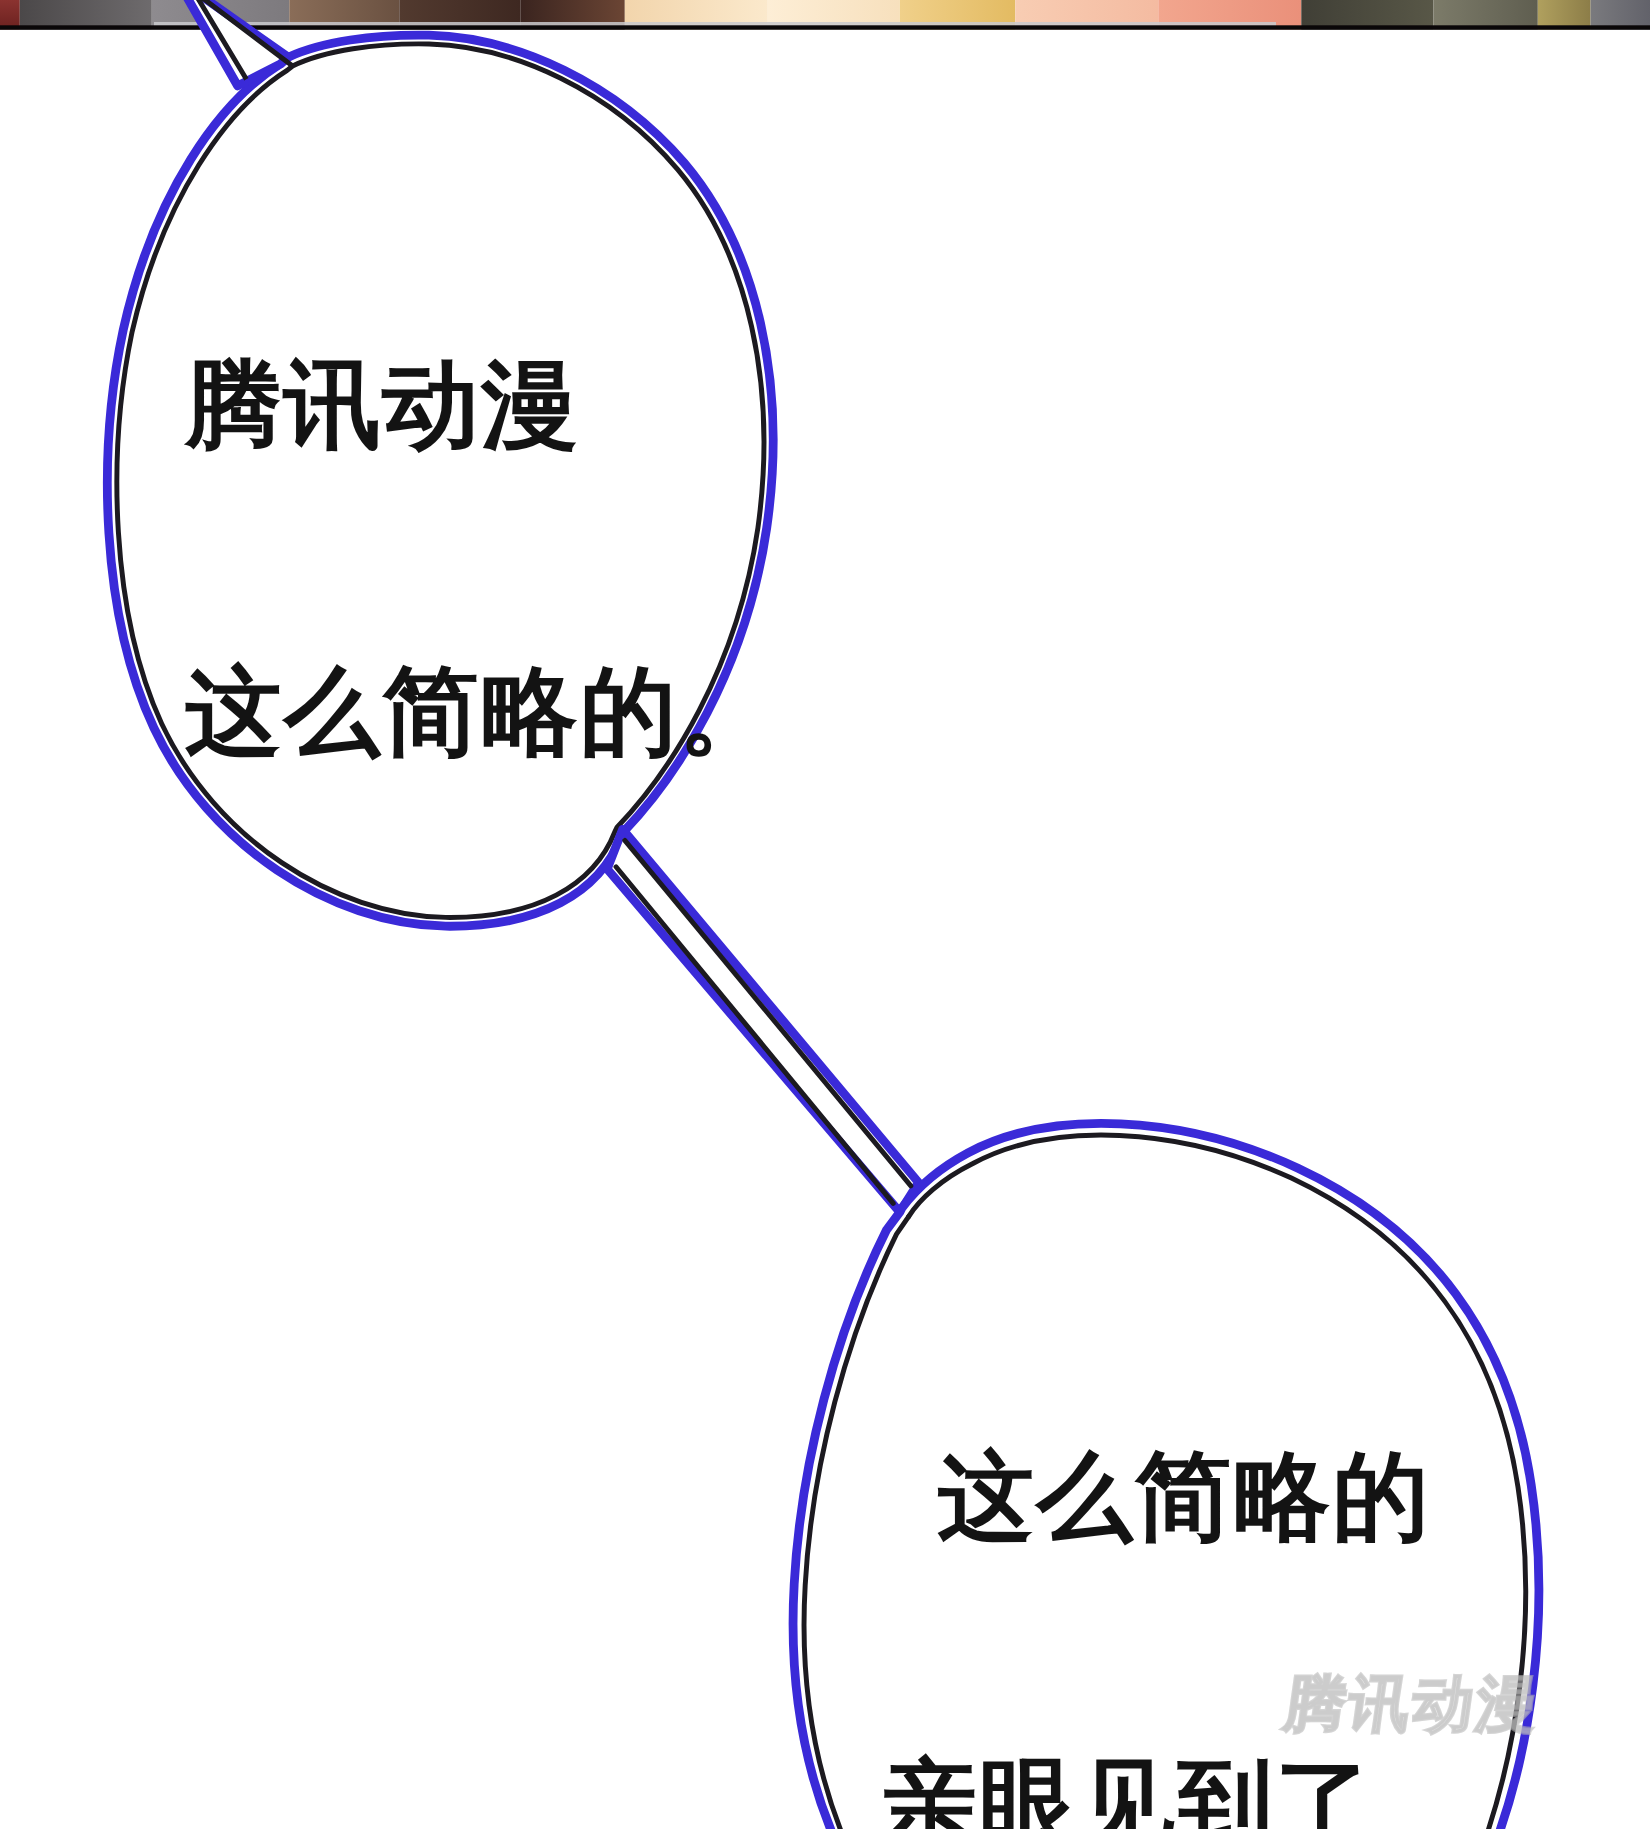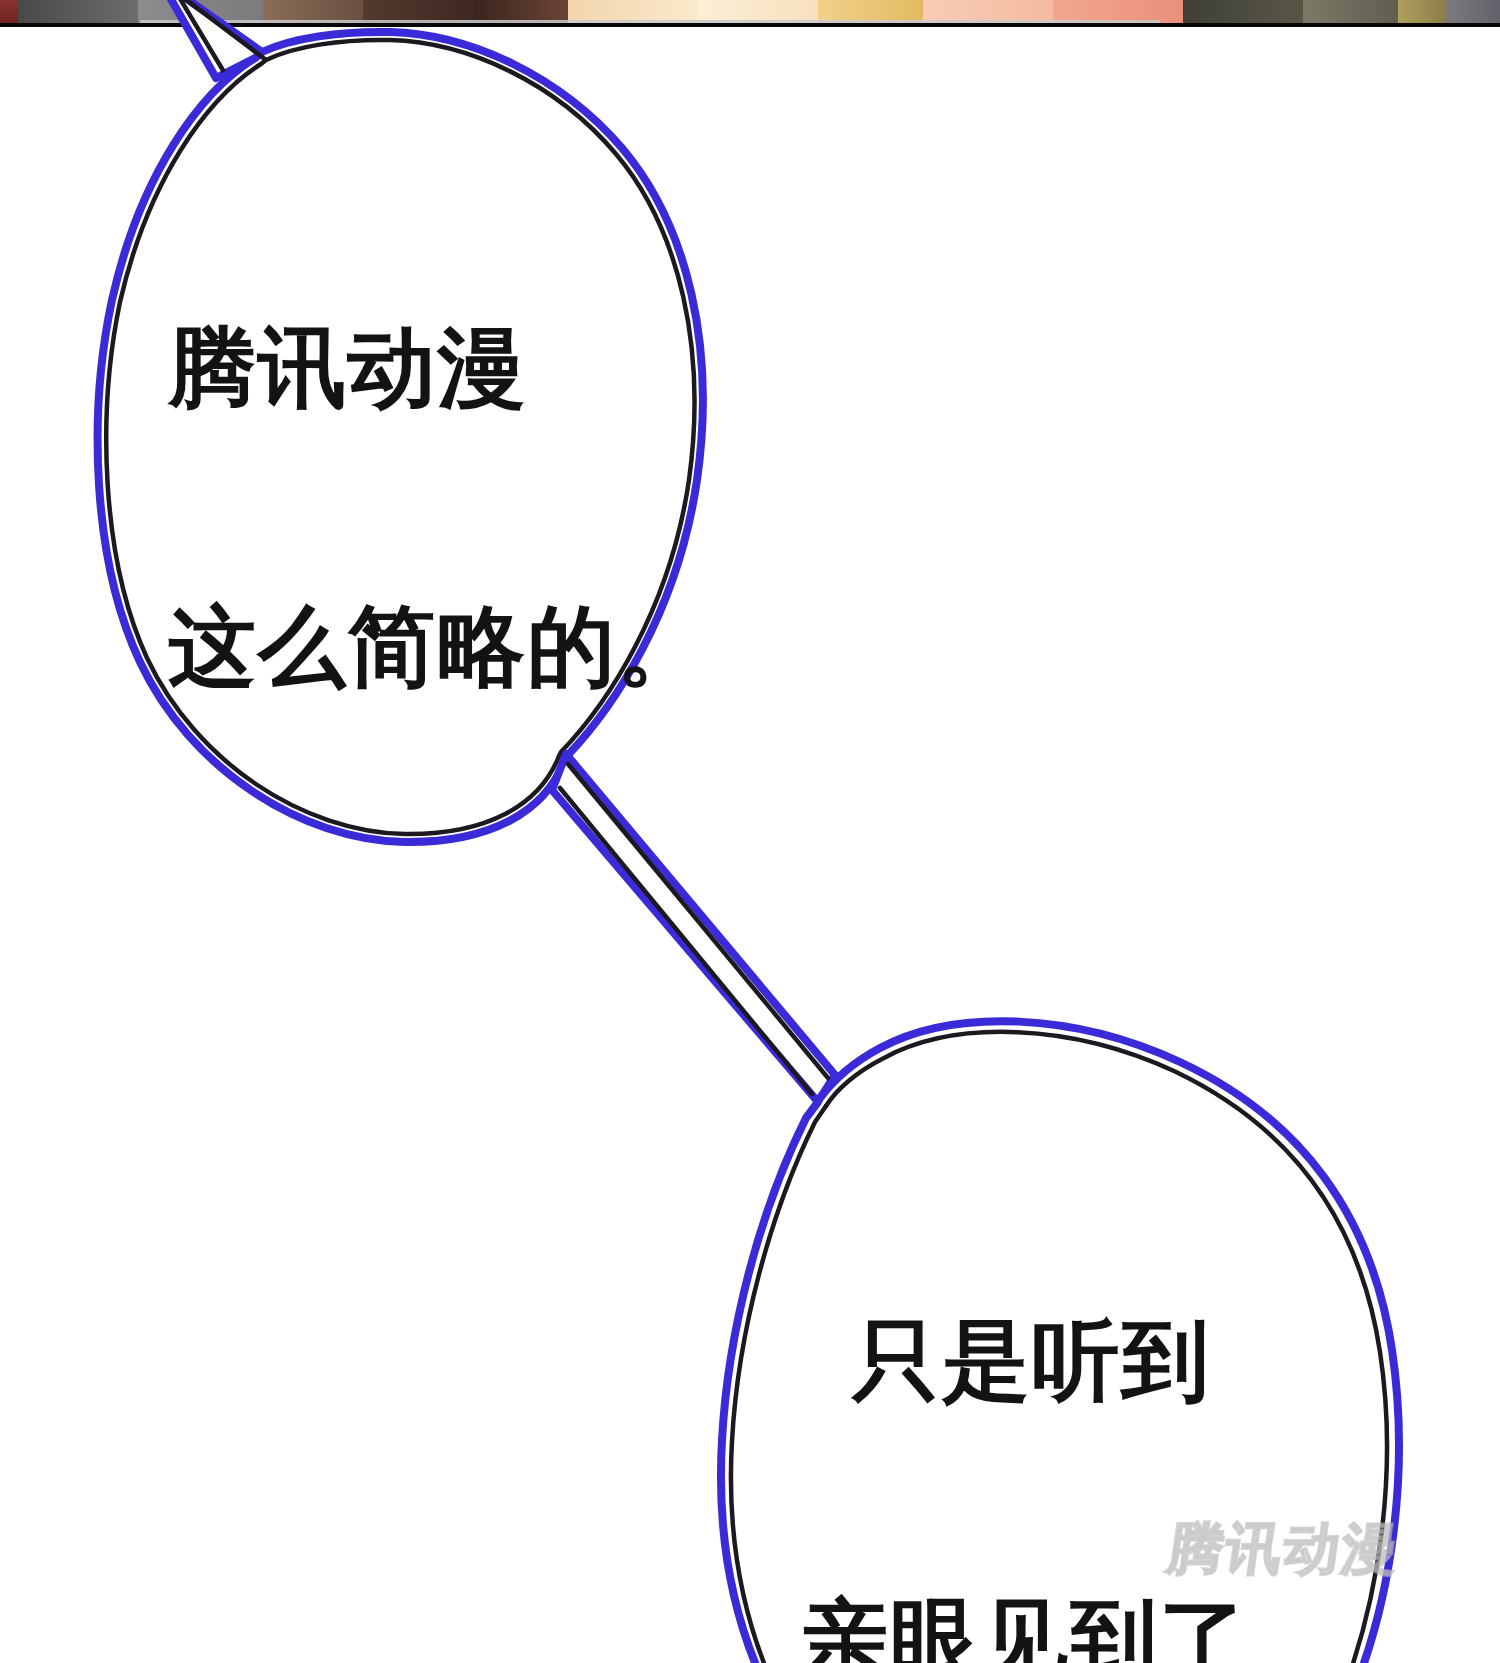--- a/index.html
+++ b/index.html
@@ -191,21 +191,21 @@
 
     </svg>
   </div>
 
   <div id="bubble1-text" class="bubble-text">
     <span class="ln">腾讯动漫</span>
     <span class="ln">这么简略的。</span>
   </div>
 
   <div id="bubble2-text" class="bubble-text">
-    <span class="ln indent">只是听到</span>
+    <span class="ln indent">这么简略的</span>
     <span class="ln">亲眼见到了</span>
     
     
     
   </div>
 
   <div class="watermark">腾讯动漫</div>
 
 </div>
 

